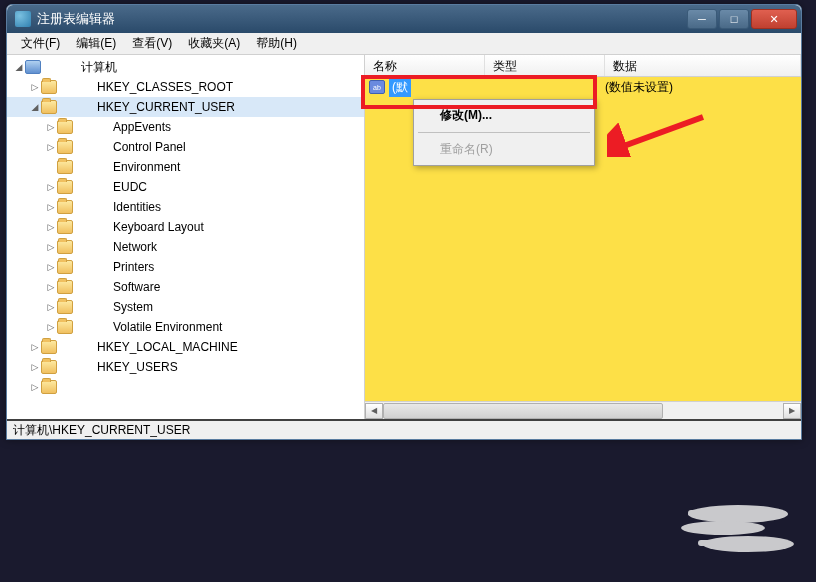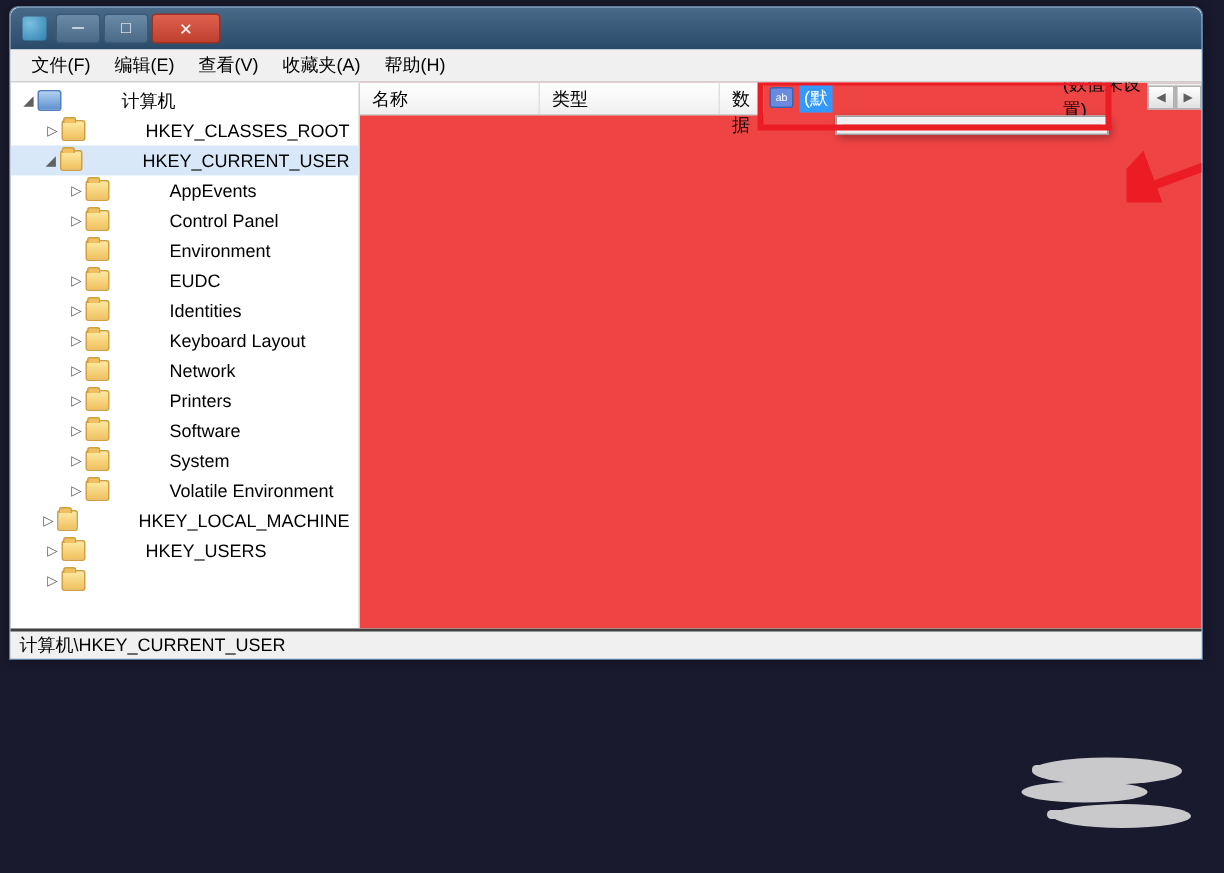--- a/index.html
+++ b/index.html
@@ -115,22 +115,22 @@
       width: 16px; height: 14px;
       background: linear-gradient(to bottom, #b0d0f0, #6090d0);
       border: 1px solid #5080c0;
       border-radius: 2px;
       margin-right: 4px;
     }
     .tree-label { padding-right: 6px; margin-left: 36px; }
     .list-panel {
       flex: 1;
       display: flex;
-      flex-direction: row;
-      background: #ef4444;
+      flex-direction: column;
+      background: #fde047;
       position: relative;
     }
     .list-header {
       display: flex;
       height: 22px;
       border-bottom: 1px solid #d0d0d0;
       background: linear-gradient(to bottom, #fff, #f0f0f0);
     }
     .col-h {
       padding: 3px 8px;
@@ -224,20 +224,21 @@
       height: 70px;
     }
   </style>
 </head>
 <body>
 
 <div class="window">
 
   <div class="titlebar">
     <div class="titlebar-icon"></div>
+    <div class="titlebar-title">注册表编辑器</div>
     <div class="win-controls">
       <div class="win-btn">─</div>
       <div class="win-btn">□</div>
       <div class="win-btn close">✕</div>
     </div>
   </div>
 
   <div class="menubar">
     <div class="menu-item">文件(F)</div>
     <div class="menu-item">编辑(E)</div>
@@ -364,21 +365,23 @@
         <div class="list-row">
           <div style="width:120px; display:flex; align-items:center;">
             <span class="val-icon">ab</span>
             <span class="val-name">(默</span>
           </div>
           <div style="width:120px;"></div>
           <div class="val-data">(数值未设置)</div>
         </div>
 
         <div class="context-menu">
+          <div class="ctx-item bold">修改(M)...</div>
           <div class="ctx-sep"></div>
+          <div class="ctx-item disabled">重命名(R)</div>
         </div>
 
         <div class="red-rect" style="top:-2px; left:-4px; width:236px; height:34px;"></div>
 
         <svg class="arrow" style="top:36px; left:242px;" width="100" height="44">
           <defs>
             <marker id="ah" markerWidth="8" markerHeight="8" refX="1" refY="4" orient="auto">
               <polygon points="0 0, 8 4, 0 8" fill="#ec1c24"></polygon>
             </marker>
           </defs>

